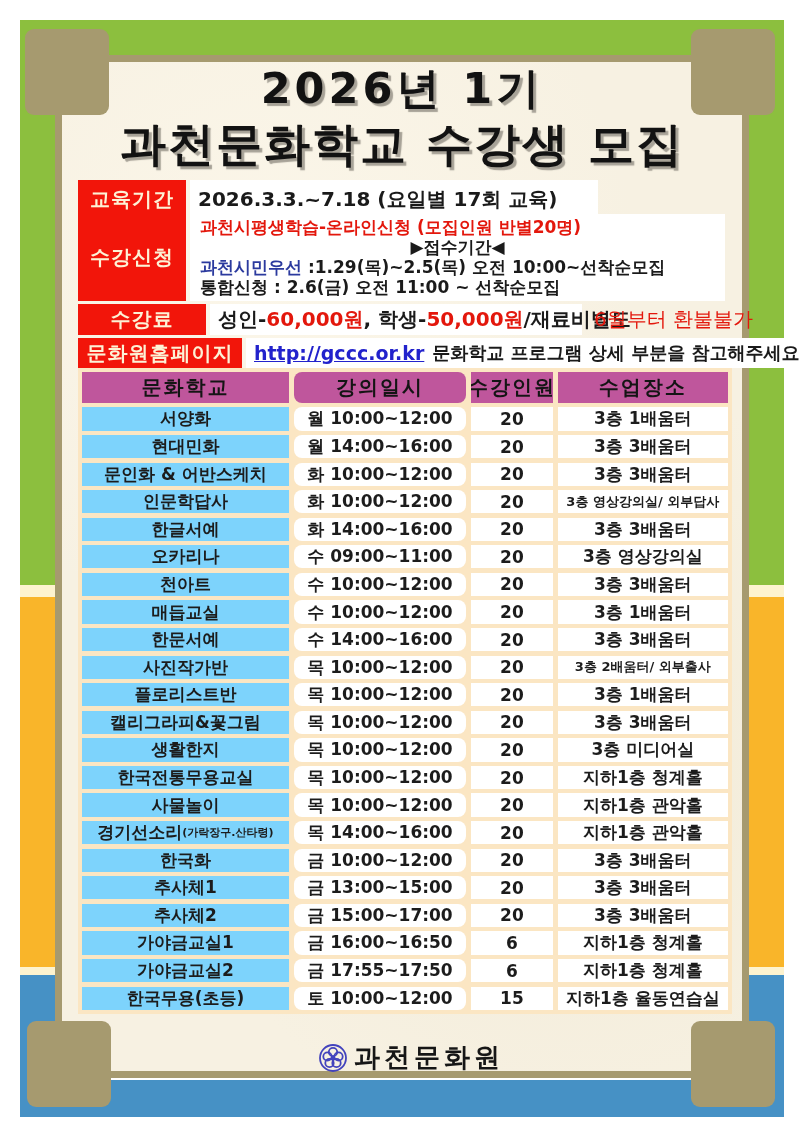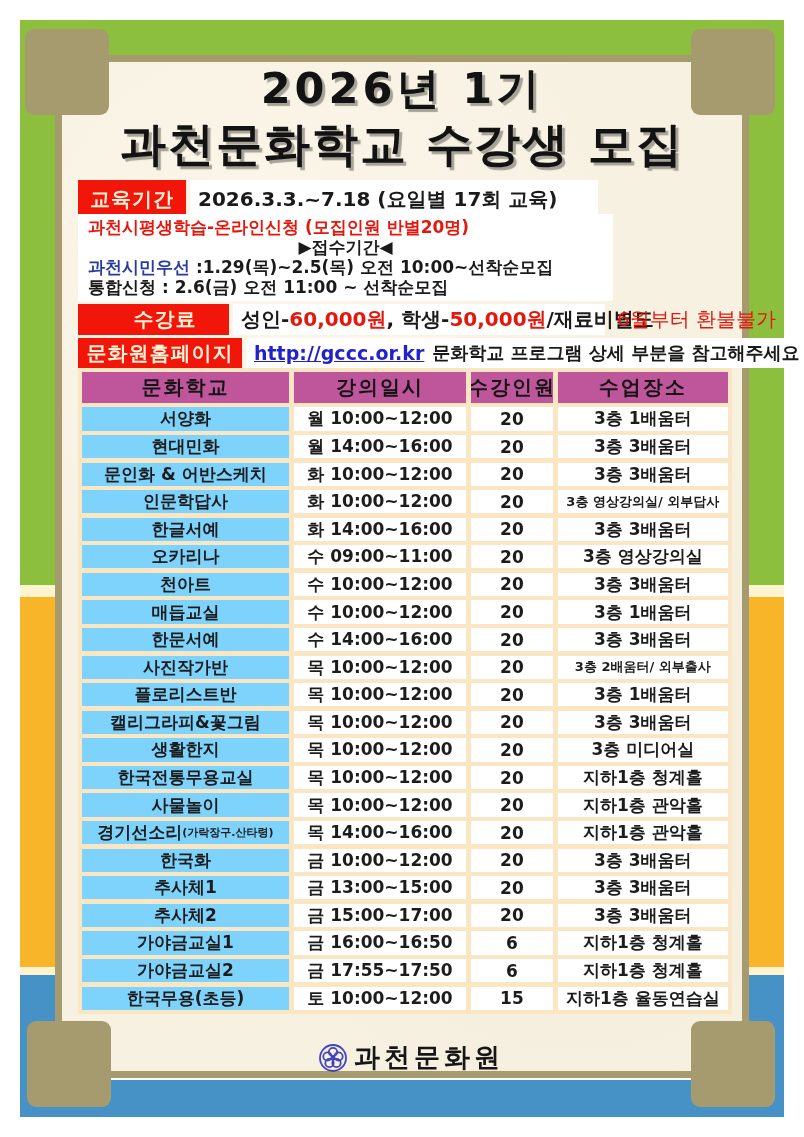--- a/index.html
+++ b/index.html
@@ -54,36 +54,36 @@
   .row-period .lbl{width:108px;}
   .row-period .valbox{width:408px;font-size:20px;font-weight:bold;color:#1a1a1a;}
   .row-reg{top:214px;height:87px;width:650px;}
   .row-reg .lbl{width:108px;}
   .row-reg .valbox{width:535px;display:block;padding:3px 10px;}
   .row-reg .ln{font-size:17px;font-weight:bold;line-height:20px;color:#1a1a1a;white-space:nowrap;}
   .row-reg .ln.red{color:#e3170c;}
   .row-reg .ln.center{text-align:center;}
   .row-reg .blue{color:#2b3a9e;}
   .row-fee{top:304px;height:31px;width:650px;align-items:center;}
-  .row-fee .lbl{width:128px;height:31px;padding-left:23px;}
+  .row-fee .lbl{width:128px;height:31px;}
   .row-fee .valbox{width:372px;height:31px;font-size:20px;font-weight:bold;color:#1a1a1a;white-space:nowrap;}
   .row-fee .price{color:#e3170c;}
   .row-fee .refund{color:#e3170c;font-size:20px;font-weight:normal;margin-left:8px;white-space:nowrap;}
   .row-home{top:338px;height:30px;width:654px;}
   .row-home .lbl{width:164px;}
   .row-home .valbox{flex:1;font-size:18px;font-weight:bold;color:#1a1a1a;white-space:nowrap;}
   .row-home a{color:#2222cc;text-decoration:underline;margin-right:8px;font-size:19px;text-align:center;}
   
   .ctable{position:absolute;left:78px;top:368px;width:654px;background:#fbe6c3;padding:4px;box-sizing:border-box;z-index:2;}
   .t-row{display:flex;gap:5px;margin-top:4.4px;height:23.2px;}
   .t-row.head{margin-top:0;height:31px;}
   .cell{display:flex;align-items:center;justify-content:center;box-sizing:border-box;
         font-size:17px;font-weight:bold;color:#1c1c1c;white-space:nowrap;overflow:hidden;}
   .c1{width:216px;}
-  .c2{width:180px;}
+  .c2{width:180px;border-radius:8px;}
   .c3{width:85px;}
   .c4{width:178px;}
   .head .cell{background:#bf569c;color:#141414;font-size:20px;letter-spacing:2px;}
   .t-row .c1{background:#7dd3fc;}
   .t-row .c2,.t-row .c3,.t-row .c4{background:#ffffff;}
   .t-row.head .c1,.t-row.head .c2,.t-row.head .c3,.t-row.head .c4{background:#bf569c;}
   .cell .note{font-size:11px;font-weight:bold;}
   .cell.small{font-size:13px;}
   
   .footer{position:absolute;left:0;right:0;top:1040px;display:flex;align-items:center;justify-content:center;gap:6px;z-index:2;margin-left:18px;}
@@ -108,20 +108,21 @@
   <div class="l1">2026년 1기</div>
   <div class="l2">과천문화학교 수강생 모집</div>
 </div>
 
 <div class="info-row row-period">
   <div class="lbl">교육기간</div>
   <div class="valbox">2026.3.3.~7.18 (요일별 17회 교육)</div>
 </div>
 
 <div class="info-row row-reg">
+  <div class="lbl">수강신청</div>
   <div class="valbox">
     <div class="ln red">과천시평생학습-온라인신청 (모집인원 반별20명)</div>
     <div class="ln center">▶접수기간◀</div>
     <div class="ln"><span class="blue">과천시민우선</span><span> :1.29(목)~2.5(목) 오전 10:00~선착순모집</span></div>
     <div class="ln">통합신청 : 2.6(금) 오전 11:00 ~ 선착순모집</div>
   </div>
 </div>
 
 <div class="info-row row-fee">
   <div class="lbl">수강료</div>

